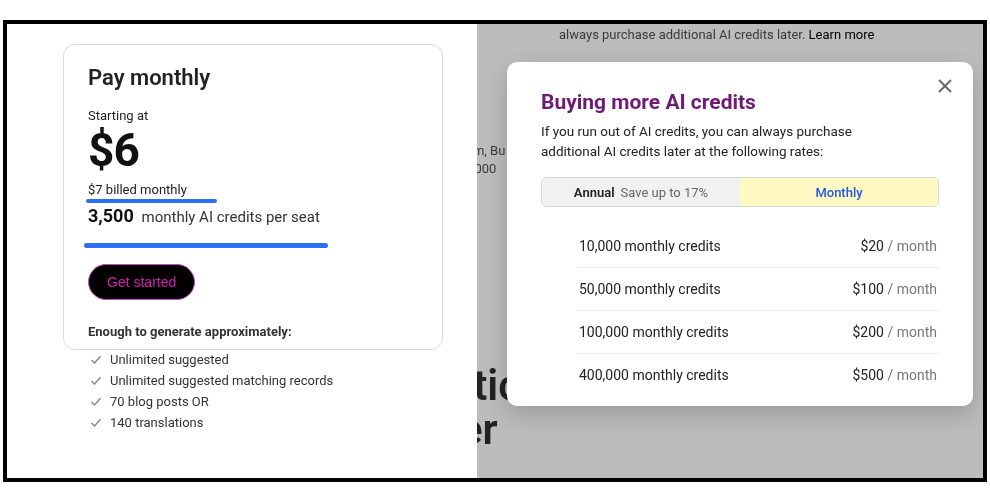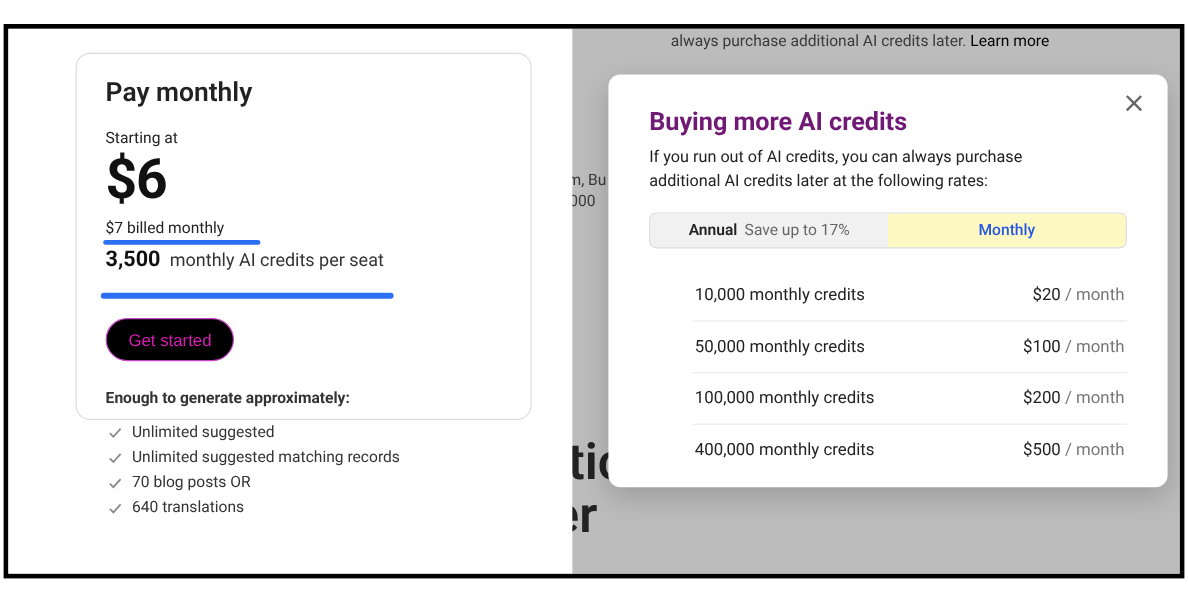--- a/index.html
+++ b/index.html
@@ -126,21 +126,21 @@
         <li>
           <span class="chk"><svg viewBox="0 0 16 16">
                 <polyline points="2,8 6,12 14,3"></polyline>
               </svg></span>
           <span>70 blog posts OR</span>
         </li>
         <li>
           <span class="chk"><svg viewBox="0 0 16 16">
                 <polyline points="2,8 6,12 14,3"></polyline>
               </svg></span>
-          <span>640 translations</span>
+          <span>140 translations</span>
         </li>
       </ul>
     </div>
   </div>
 
   <div class="right-pane">
     <div class="bg-top-text">
       <span>always purchase additional AI credits later.</span>
       <span class="learn">Learn more</span>
     </div>

